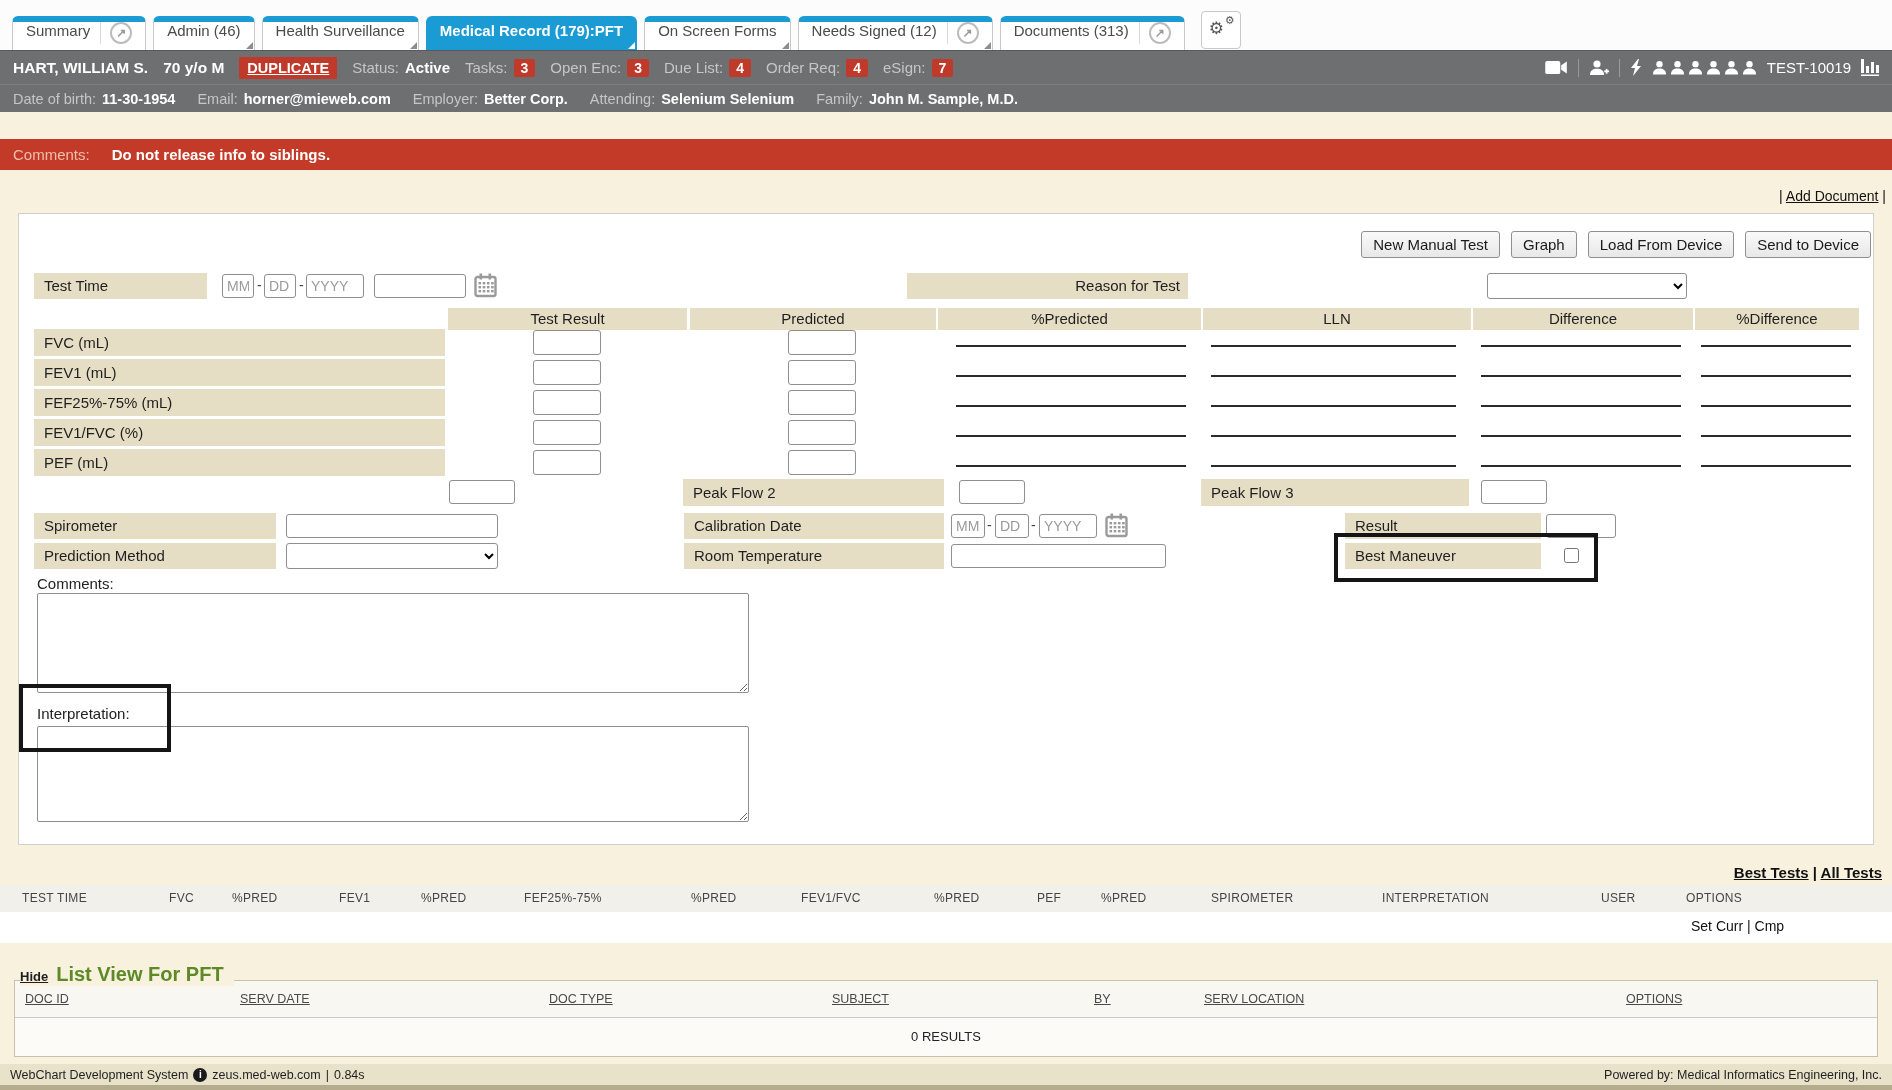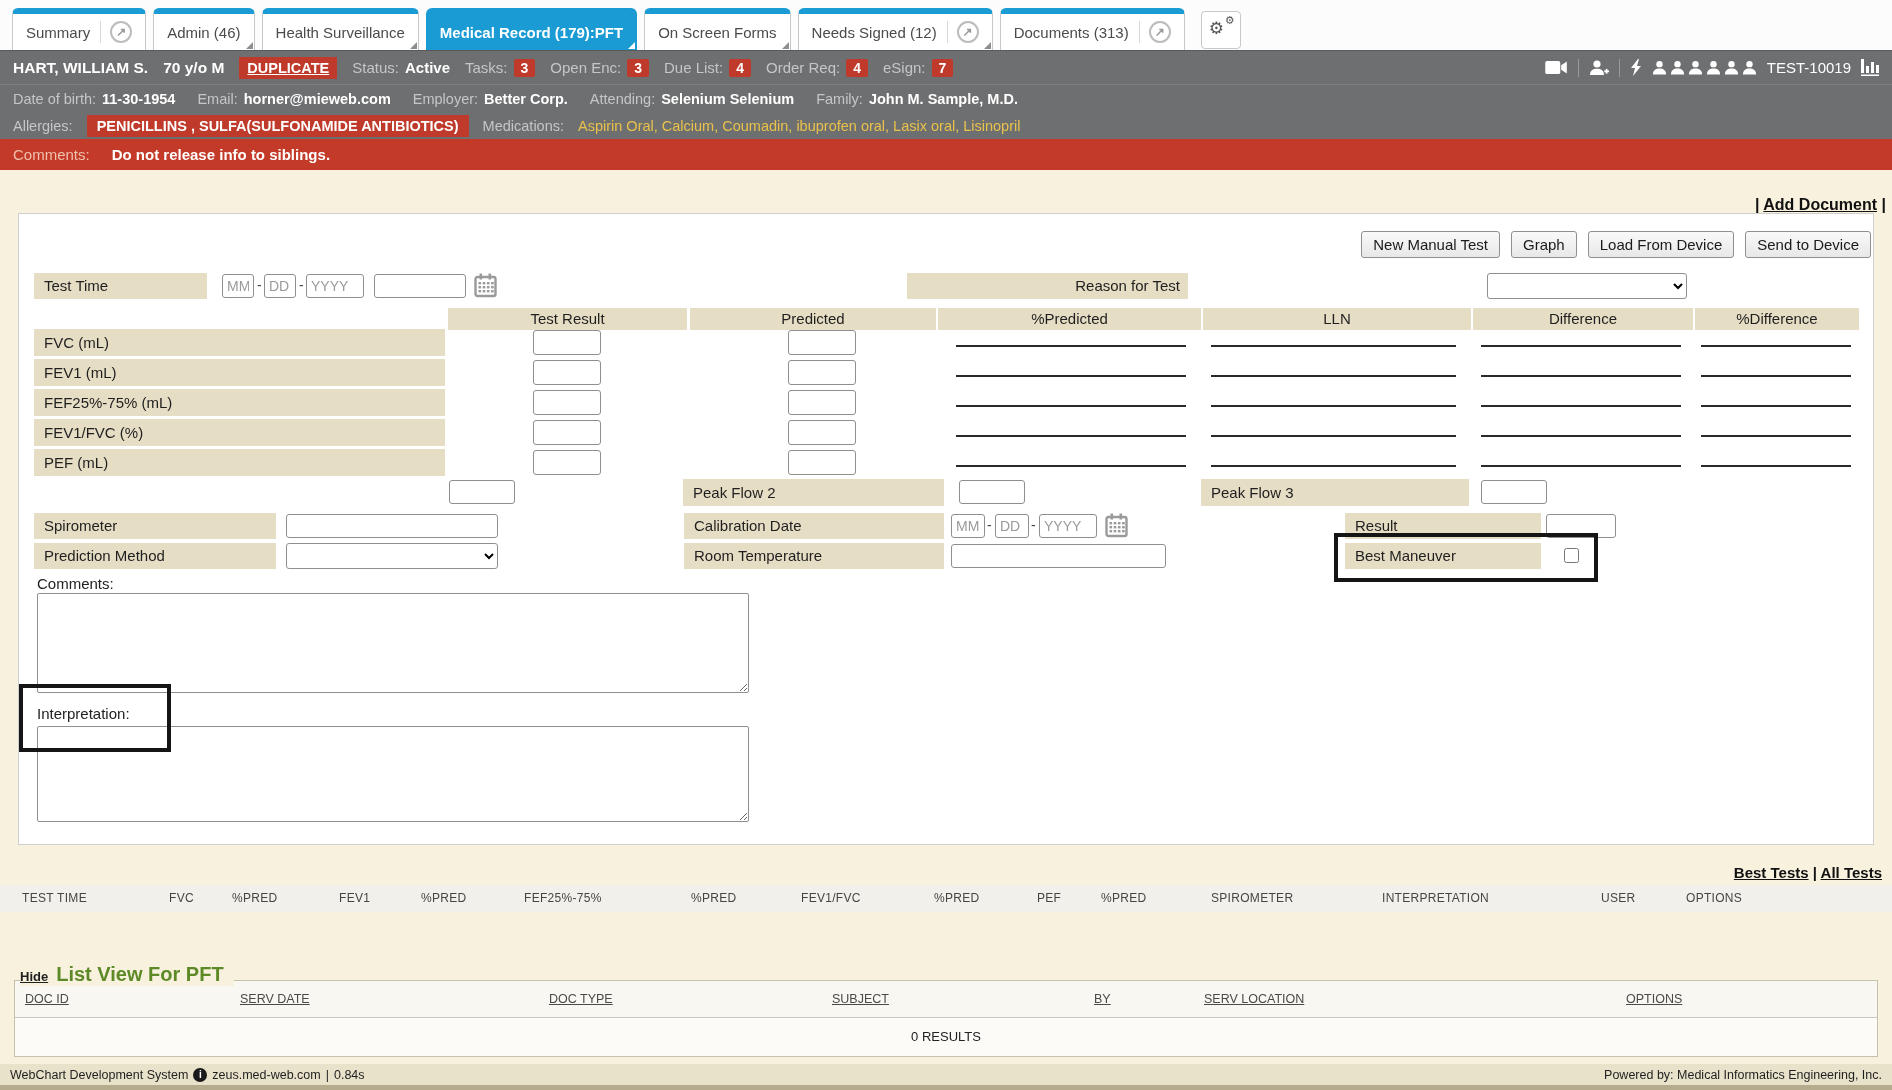--- a/index.html
+++ b/index.html
@@ -3,21 +3,21 @@
 <meta charset="utf-8">
 <style>
   * { box-sizing: border-box; margin: 0; padding: 0; }
   html,body { width:1892px; height:1090px; overflow:hidden; }
   body { font-family:"Liberation Sans", sans-serif; background:#fff; }
   .screen { position:relative; width:1892px; height:1090px; background:#f7f1de; }
 
   
   .tabbar { position:absolute; left:0; top:0; width:1892px; height:50px; background:#fcfcfc;
             display:flex; align-items:flex-end; padding-left:12px; gap:7px; }
-  .tab { position:relative; display:flex; align-items:center; height:42px; padding:11px 13px;
+  .tab { position:relative; display:flex; align-items:flex-start; height:34px; padding:0 13px;
          background:#fff; border:1px solid #c8c8c8; border-bottom:none; border-top:6px solid #1b9bd4;
          border-radius:6px 6px 0 0; font-size:15px; color:#4b4b4b; white-space:nowrap; cursor:pointer; }
   .tab.active { background:#1b9bd4; border-color:#1b9bd4; color:#fff; font-weight:bold; }
   .tab.fold::after { content:""; position:absolute; right:1px; bottom:1px;
          border-left:7px solid transparent; border-bottom:7px solid #8d8d8d; }
   .tab.active.fold::after { border-bottom-color:#fff; }
   .popout-wrap { border-left:1px solid #d9d9d9; margin-left:10px; padding-left:9px; display:flex; align-items:center; }
   .popout-circle { width:22px; height:22px; border:2px solid #bcbcbc; border-radius:50%; color:#9a9a9a;
          display:flex; align-items:center; justify-content:center; font-size:12px; font-weight:bold; background:#fff; }
   .gearbtn { width:40px; height:38px; background:#fff; border:1px solid #c8c8c8; border-radius:4px;
@@ -46,21 +46,21 @@
   .meds { color:#e9c24b; }
 
   
   .redbar { position:absolute; left:0; top:139px; width:1892px; height:31px; background:#c33b28;
             display:flex; align-items:center; padding-left:13px; gap:22px; font-size:15px; }
   .redbar .lab { color:#f0bfae; }
   .redbar .txt { color:#fff; font-weight:600; }
 
   
   .content { position:absolute; left:0; top:170px; width:1892px; height:894px; background:#f7f1de; }
-  .adddoc { position:absolute; top:26px; right:6px; font-size:16px; font-weight:bold; color:#111; }
+  .adddoc { position:absolute; top:18px; right:6px; font-size:14px; font-weight:normal; color:#111; }
   .adddoc a { color:#111; text-decoration:underline; cursor:pointer; }
 
   .panel { position:absolute; left:18px; top:43px; width:1856px; height:632px; background:#fff; border:1px solid #cfcfcf; }
   .btnrow { position:absolute; top:17px; right:2px; display:flex; gap:11px; }
   .btn { font-family:"Liberation Sans",sans-serif; font-size:15px; color:#1a1a1a; padding:3px 11px; height:27px;
          background:linear-gradient(#f9f9f9,#e8e8e8); border:1px solid #8f8f8f; border-radius:3px; cursor:pointer; }
 
   .cell { position:absolute; background:#e6ddc5; height:26px; line-height:26px; font-size:15px; color:#1f1f1f; padding-left:10px; }
   .cell27 { height:27px; line-height:27px; }
   .colh { position:absolute; top:94px; height:22px; line-height:22px; background:#e6ddc5; text-align:center; font-size:15px; color:#1f1f1f; }
@@ -262,26 +262,20 @@
     <span class="pair">
         <span class="dim">Attending:</span>
         <span class="val">Selenium Selenium</span>
       </span>
     <span class="pair">
         <span class="dim">Family:</span>
         <span class="val">John M. Sample, M.D.</span>
       </span>
   </div>
 
-  <div class="bar bar3">
-    <span class="dim">Allergies:</span>
-    <span class="allergybadge">PENICILLINS , SULFA(SULFONAMIDE ANTIBIOTICS)</span>
-    <span class="dim">Medications:</span>
-    <span class="meds">Aspirin Oral, Calcium, Coumadin, ibuprofen oral, Lasix oral, Lisinopril</span>
-  </div>
 
   <div class="redbar">
     <span class="lab">Comments:</span>
     <span class="txt">Do not release info to siblings.</span>
   </div>
 
   <div class="content">
 
     <div class="adddoc">
       <span>|</span>
@@ -443,20 +437,23 @@
       <span style="left:691px;">%PRED</span>
       <span style="left:801px;">FEV1/FVC</span>
       <span style="left:934px;">%PRED</span>
       <span style="left:1037px;">PEF</span>
       <span style="left:1101px;">%PRED</span>
       <span style="left:1211px;">SPIROMETER</span>
       <span style="left:1382px;">INTERPRETATION</span>
       <span style="left:1601px;">USER</span>
       <span style="left:1686px;">OPTIONS</span>
     </div>
+    <div class="reswhite">
+      <span class="setcurr">Set Curr | Cmp</span>
+    </div>
 
     <div class="lvtitle">
       <span class="lvhide">Hide</span>
       <span class="lvname">List View For PFT</span>
     </div>
     <div class="lvbox">
       <div class="lvhdr">
         <span style="left:10px;">DOC ID</span>
         <span style="left:225px;">SERV DATE</span>
         <span style="left:534px;">DOC TYPE</span>

